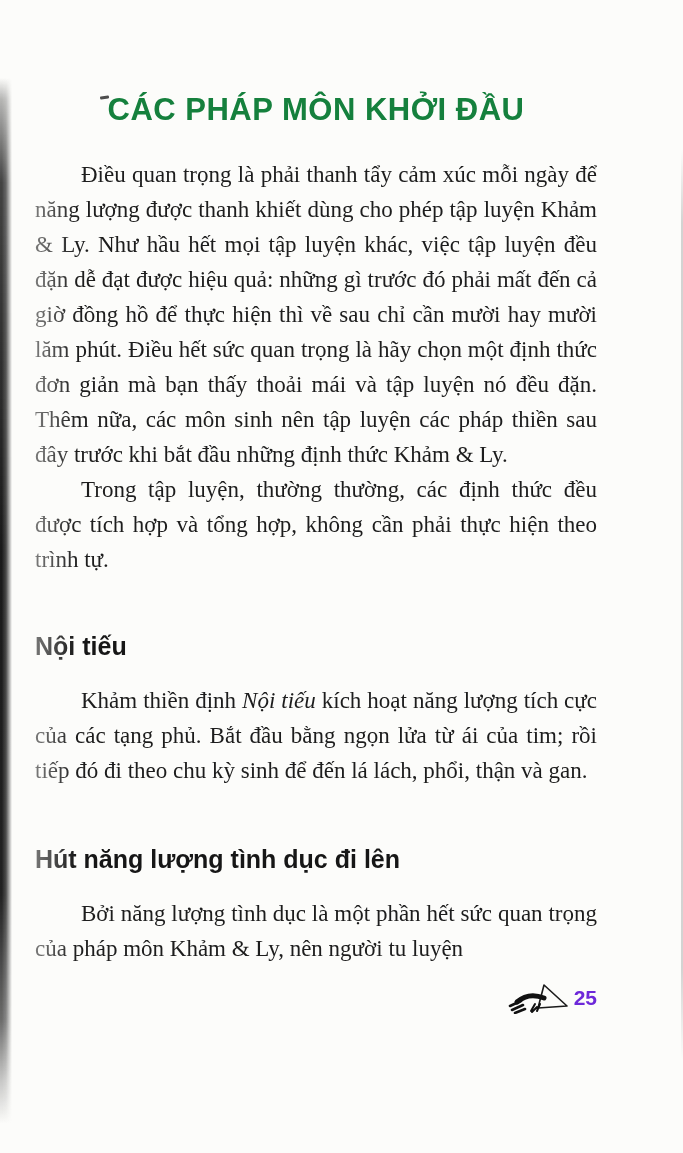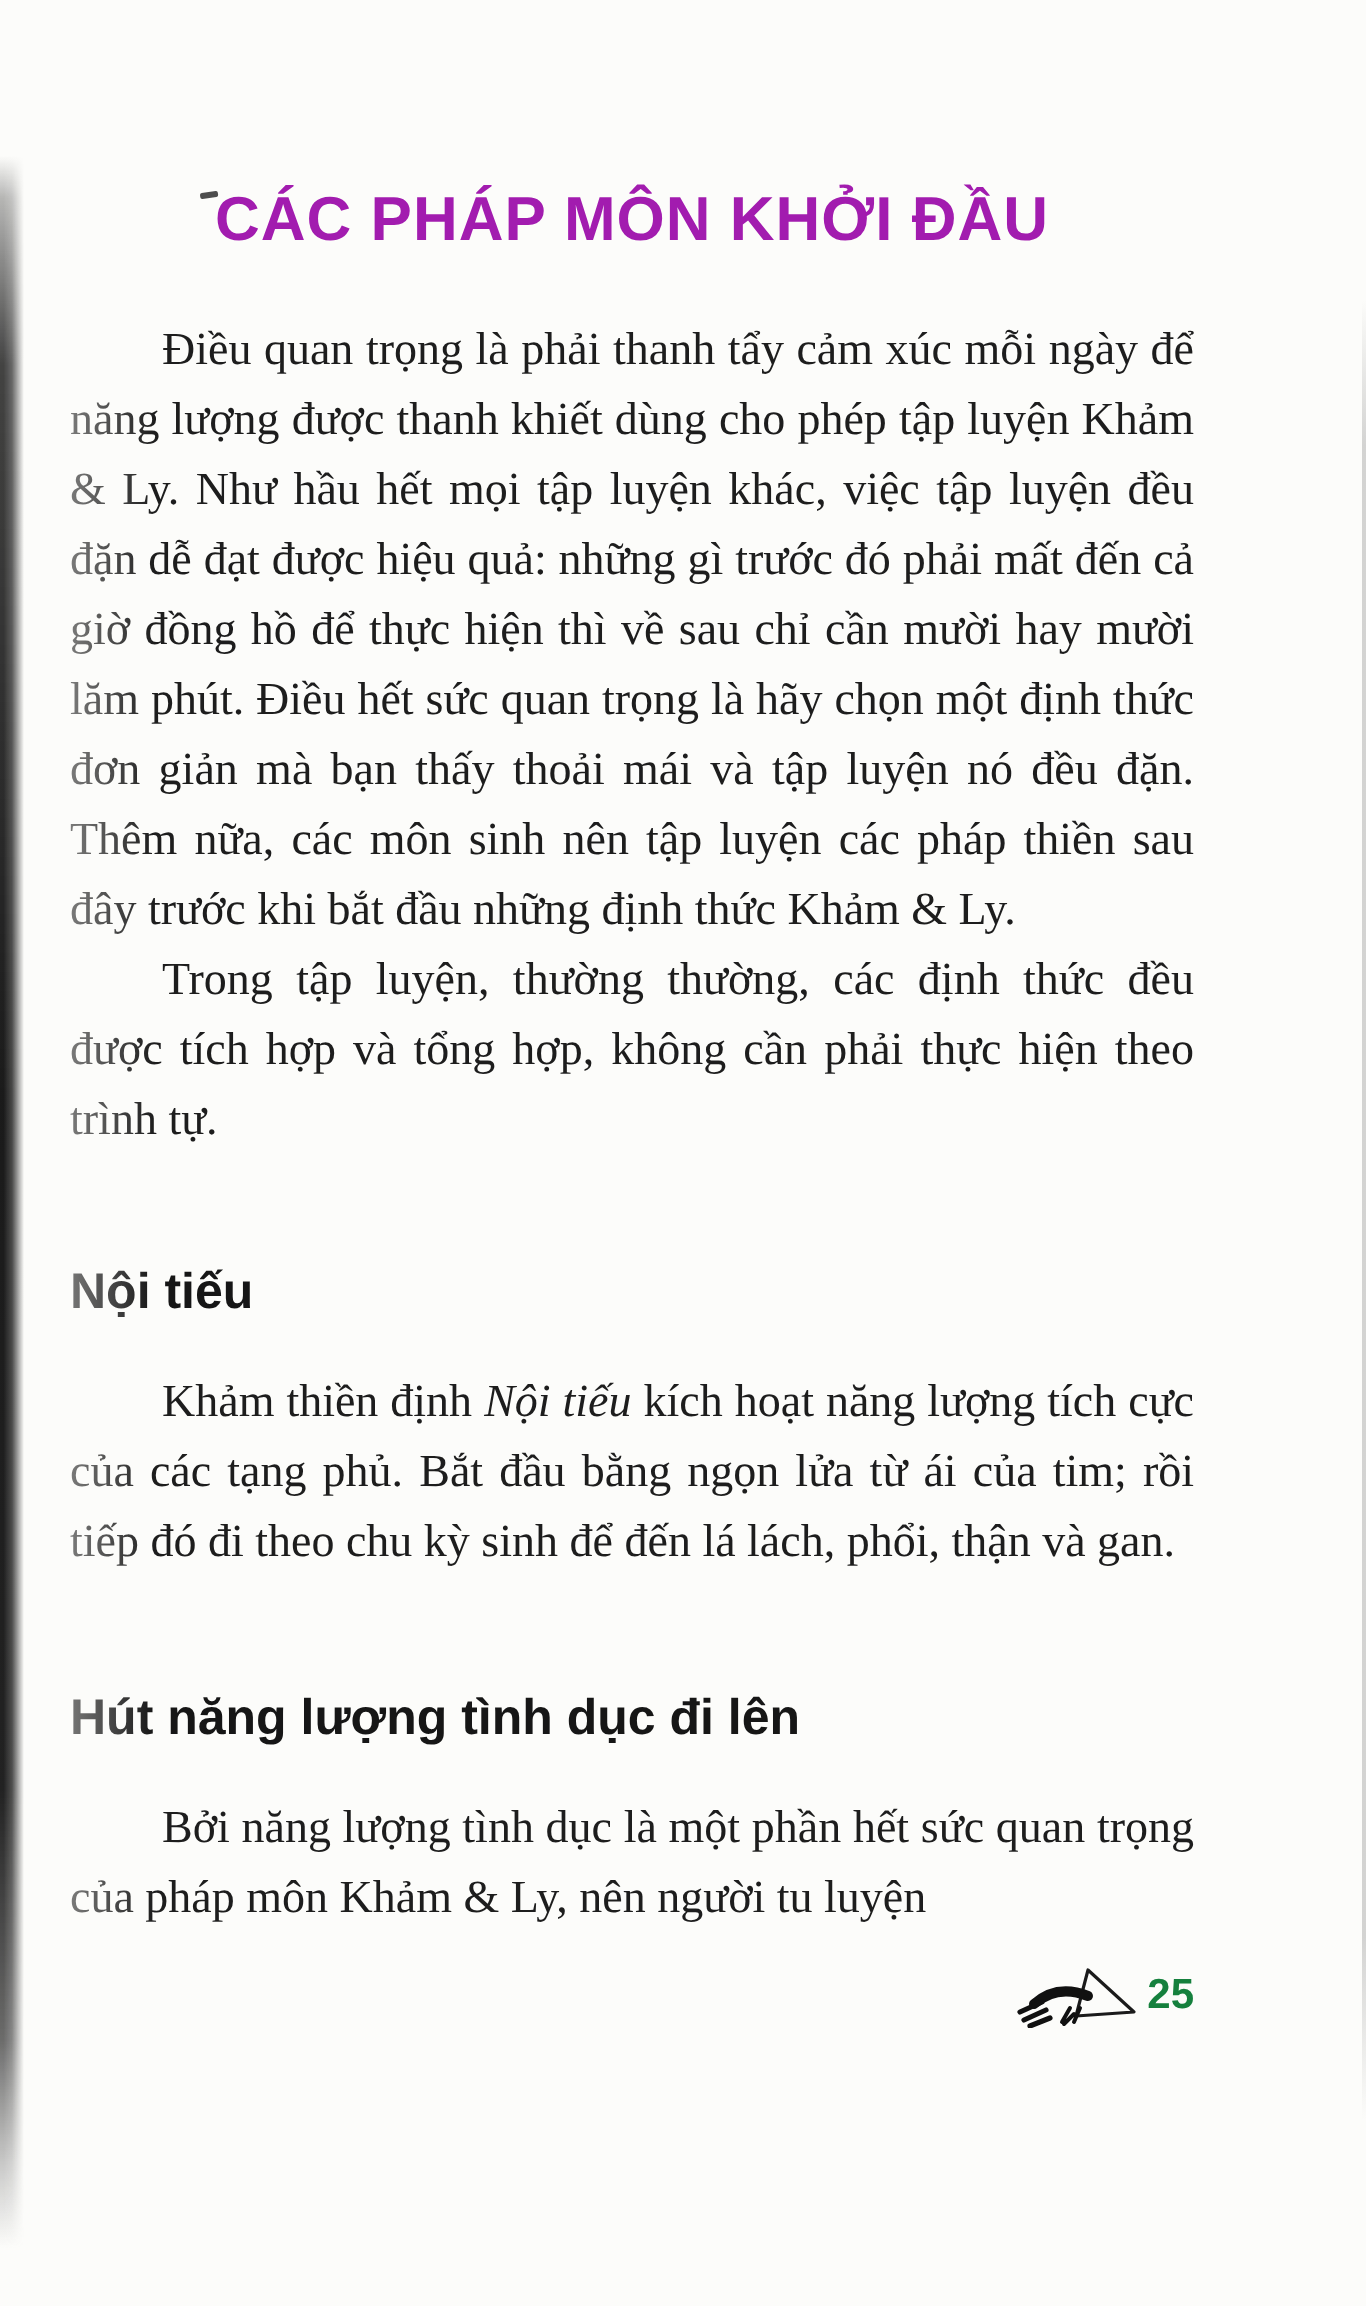--- a/index.html
+++ b/index.html
@@ -47,21 +47,21 @@
     pointer-events: none;
   }
 
   .content { position: absolute; left: 35px; top: 0; width: 562px; }
 
   .chapter-title {
     margin: 92px 0 0;
     text-align: center;
     font-family: "Liberation Sans", "DejaVu Sans", sans-serif;
     font-size: 31px; font-weight: 600; letter-spacing: 0.5px;
-    line-height: 36px; color: #a21caf;
+    line-height: 36px; color: #15803d;
   }
 
   p.body-par {
     margin: 0;
     font-size: 23px; line-height: 35px;
     text-align: justify; text-indent: 46px;
     color: #1d1d1d;
   }
   p.first-par { margin-top: 29px; }
 
@@ -73,21 +73,21 @@
   h2.second { margin-top: 56px; }
 
   em { font-style: italic; }
 
   .page-footer {
     display: flex; justify-content: flex-end; align-items: center;
     gap: 3px; margin-top: 16px;
   }
   .page-number {
     font-family: "Liberation Sans", "DejaVu Sans", sans-serif;
-    font-size: 21px; font-weight: 600; color: #15803d;
+    font-size: 21px; font-weight: 600; color: #6d28d9;
   }
   .ornament svg { display: block; }
 </style>
 </head>
 <body>
 
 <div class="scanned-page">
 
   <div class="binding-shadow"></div>
   <div class="scan-speck"></div>

